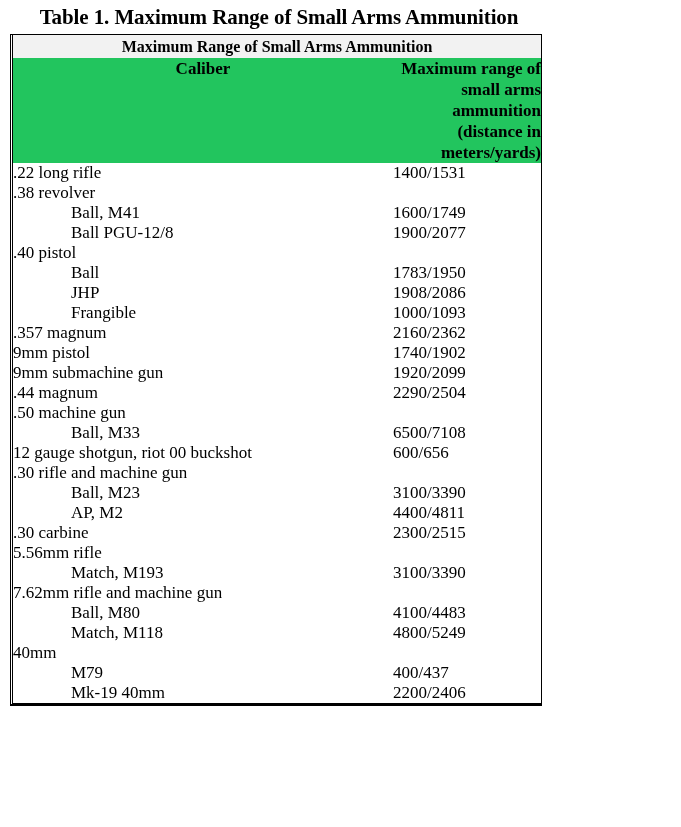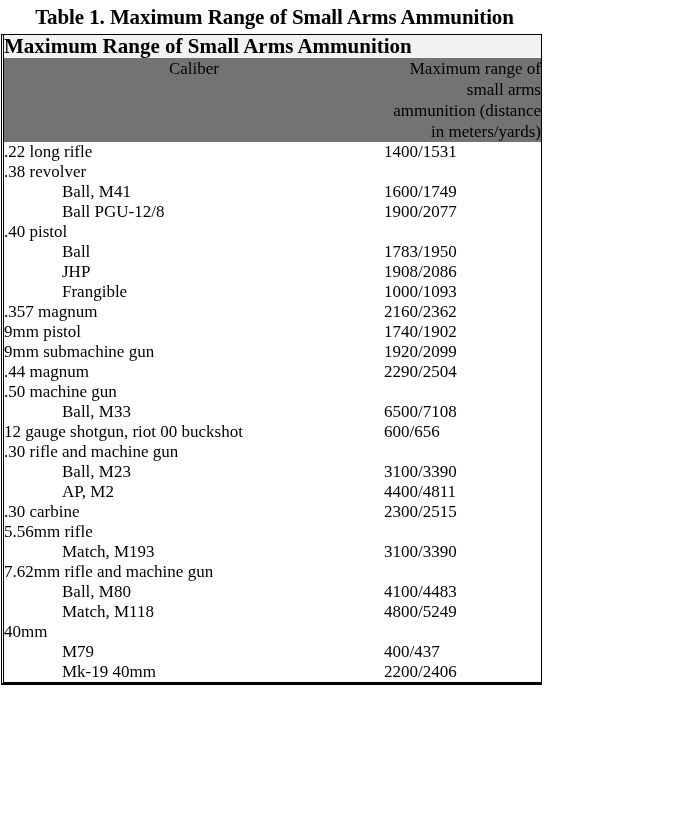--- a/index.html
+++ b/index.html
@@ -12,20 +12,21 @@
     height: 827px;
     font-family: "Liberation Serif", "DejaVu Serif", serif;
     color: #000000;
     overflow: hidden;
   }
   .page {
     position: relative;
     width: 549px;
     height: 827px;
     box-sizing: border-box;
+    padding-left: 9px;
   }
   .table-title {
     text-align: center;
     font-size: 21px;
     font-weight: bold;
     line-height: 30px;
     padding-top: 2px;
     letter-spacing: -0.1px;
     white-space: nowrap;
   }
@@ -45,31 +46,31 @@
     font-size: 17px;
   }
   table.data-table td,
   table.data-table th {
     padding: 0;
     border: 0;
     vertical-align: baseline;
   }
   .span-header-cell {
     background: #f2f2f2;
-    text-align: left;
+    text-align: center;
     font-weight: bold;
-    font-size: 21px;
+    font-size: 16px;
     height: 23px;
     line-height: 23px;
     white-space: nowrap;
     font-family: Liberation Serif, serif;
   }
   .col-header-row > th {
-    background: #737373;
-    font-weight: normal;
+    background: #22c55e;
+    font-weight: bold;
     font-size: 17px;
     vertical-align: bottom;
     padding-bottom: 3px;
   }
   .col-header-caliber {
     text-align: center;
     padding-right: 160px;
   }
   .col-header-range {
     text-align: right;

